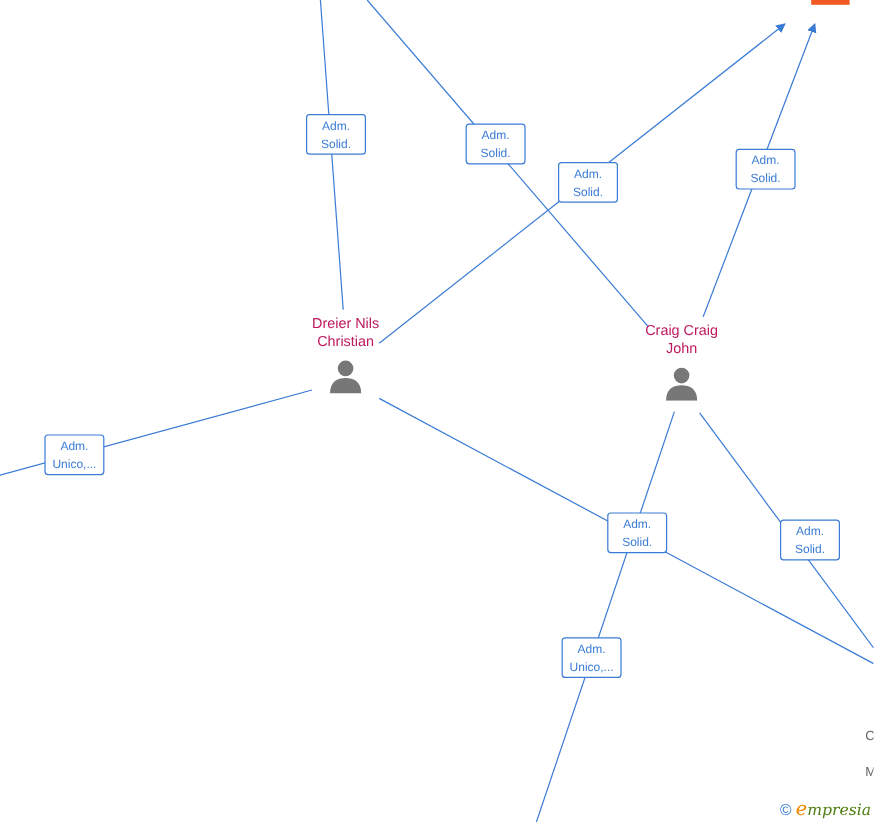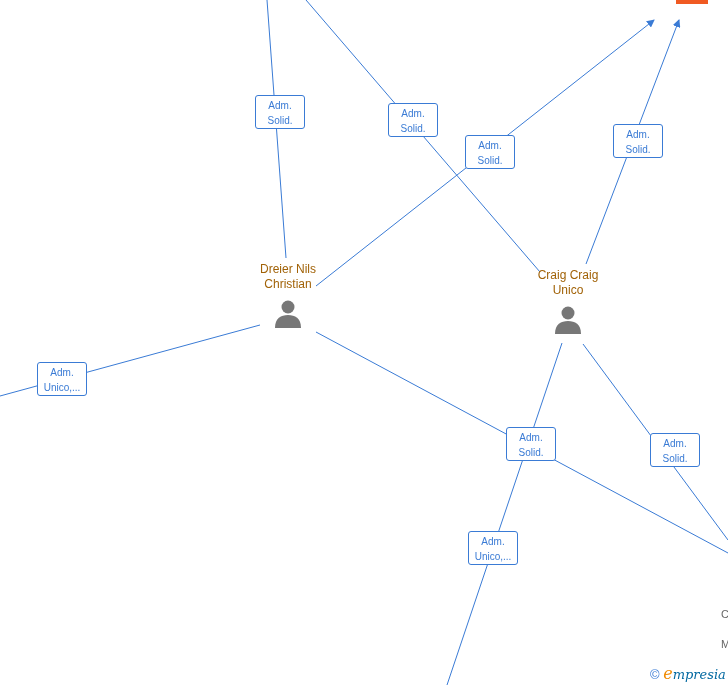--- a/index.html
+++ b/index.html
@@ -1,27 +1,27 @@
 <!DOCTYPE html>
 <html><head>
 <meta charset="utf-8">
 <style>
   html, body { margin:0; padding:0; background:#ffffff; }
   body { width:728px; height:685px; position:relative; overflow:hidden; font-family:"Liberation Sans", sans-serif; }
   svg.edges { position:absolute; left:0; top:0; }
   .edge { stroke:#3a7bd5; stroke-width:1; fill:none; }
   .label-box { position:absolute; width:50px; height:34px; box-sizing:border-box; background:#fff; border:1px solid #3a7bd5; border-radius:3px; color:#3a7bd5; font-size:10px; line-height:15px; text-align:center; padding-top:2px; cursor:pointer; }
   .label-box span { display:block; }
-  .person { position:absolute; text-align:center; color:#a16207; font-size:12px; line-height:15px; cursor:pointer; }
+  .person { position:absolute; text-align:center; color:#be185d; font-size:12px; line-height:15px; cursor:pointer; }
   .person-icon { display:block; margin:6px auto 0; width:30px; height:30px; }
   .orange-bar { position:absolute; left:676px; top:0; width:32px; height:4px; background:#f05a22; }
   .frag { position:absolute; color:#666; font-size:11px; }
   .brand { position:absolute; left:650px; top:664px; font-size:13px; color:#3a7bd5; }
   .brand .e { color:#f08a00; font-family:"DejaVu Serif", serif; font-style:italic; font-size:16px; }
-  .brand .rest { color:#0369a1; font-family:"DejaVu Serif", serif; font-style:italic; }
+  .brand .rest { color:#4d7c0f; font-family:"DejaVu Serif", serif; font-style:italic; }
 </style>
 </head>
 <body>
 
 <svg class="edges" width="728" height="685">
   <defs>
     <marker id="arrow" markerWidth="8" markerHeight="8" refX="7" refY="4" orient="auto">
       <path d="M0,0 L8,4 L0,8 Z" fill="#3a7bd5"></path>
     </marker>
   </defs>
@@ -74,21 +74,21 @@
   <span style="display:block">Dreier Nils</span>
   <span style="display:block">Christian</span>
   <svg class="person-icon" viewBox="0 0 30 30">
       <circle cx="15" cy="9" r="6.5" fill="#777"></circle>
       <path d="M2,30 C2,20 8,17 15,17 C22,17 28,20 28,30 Z" fill="#777"></path>
     </svg>
 </div>
 
 <div class="person" style="left:528px;top:268px;width:80px;">
   <span style="display:block">Craig Craig</span>
-  <span style="display:block">Unico</span>
+  <span style="display:block">John</span>
   <svg class="person-icon" viewBox="0 0 30 30">
       <circle cx="15" cy="9" r="6.5" fill="#777"></circle>
       <path d="M2,30 C2,20 8,17 15,17 C22,17 28,20 28,30 Z" fill="#777"></path>
     </svg>
 </div>
 
 <div class="frag" style="left:721px;top:608px;">C</div>
 <div class="frag" style="left:721px;top:638px;">M</div>
 
 <div class="brand">

